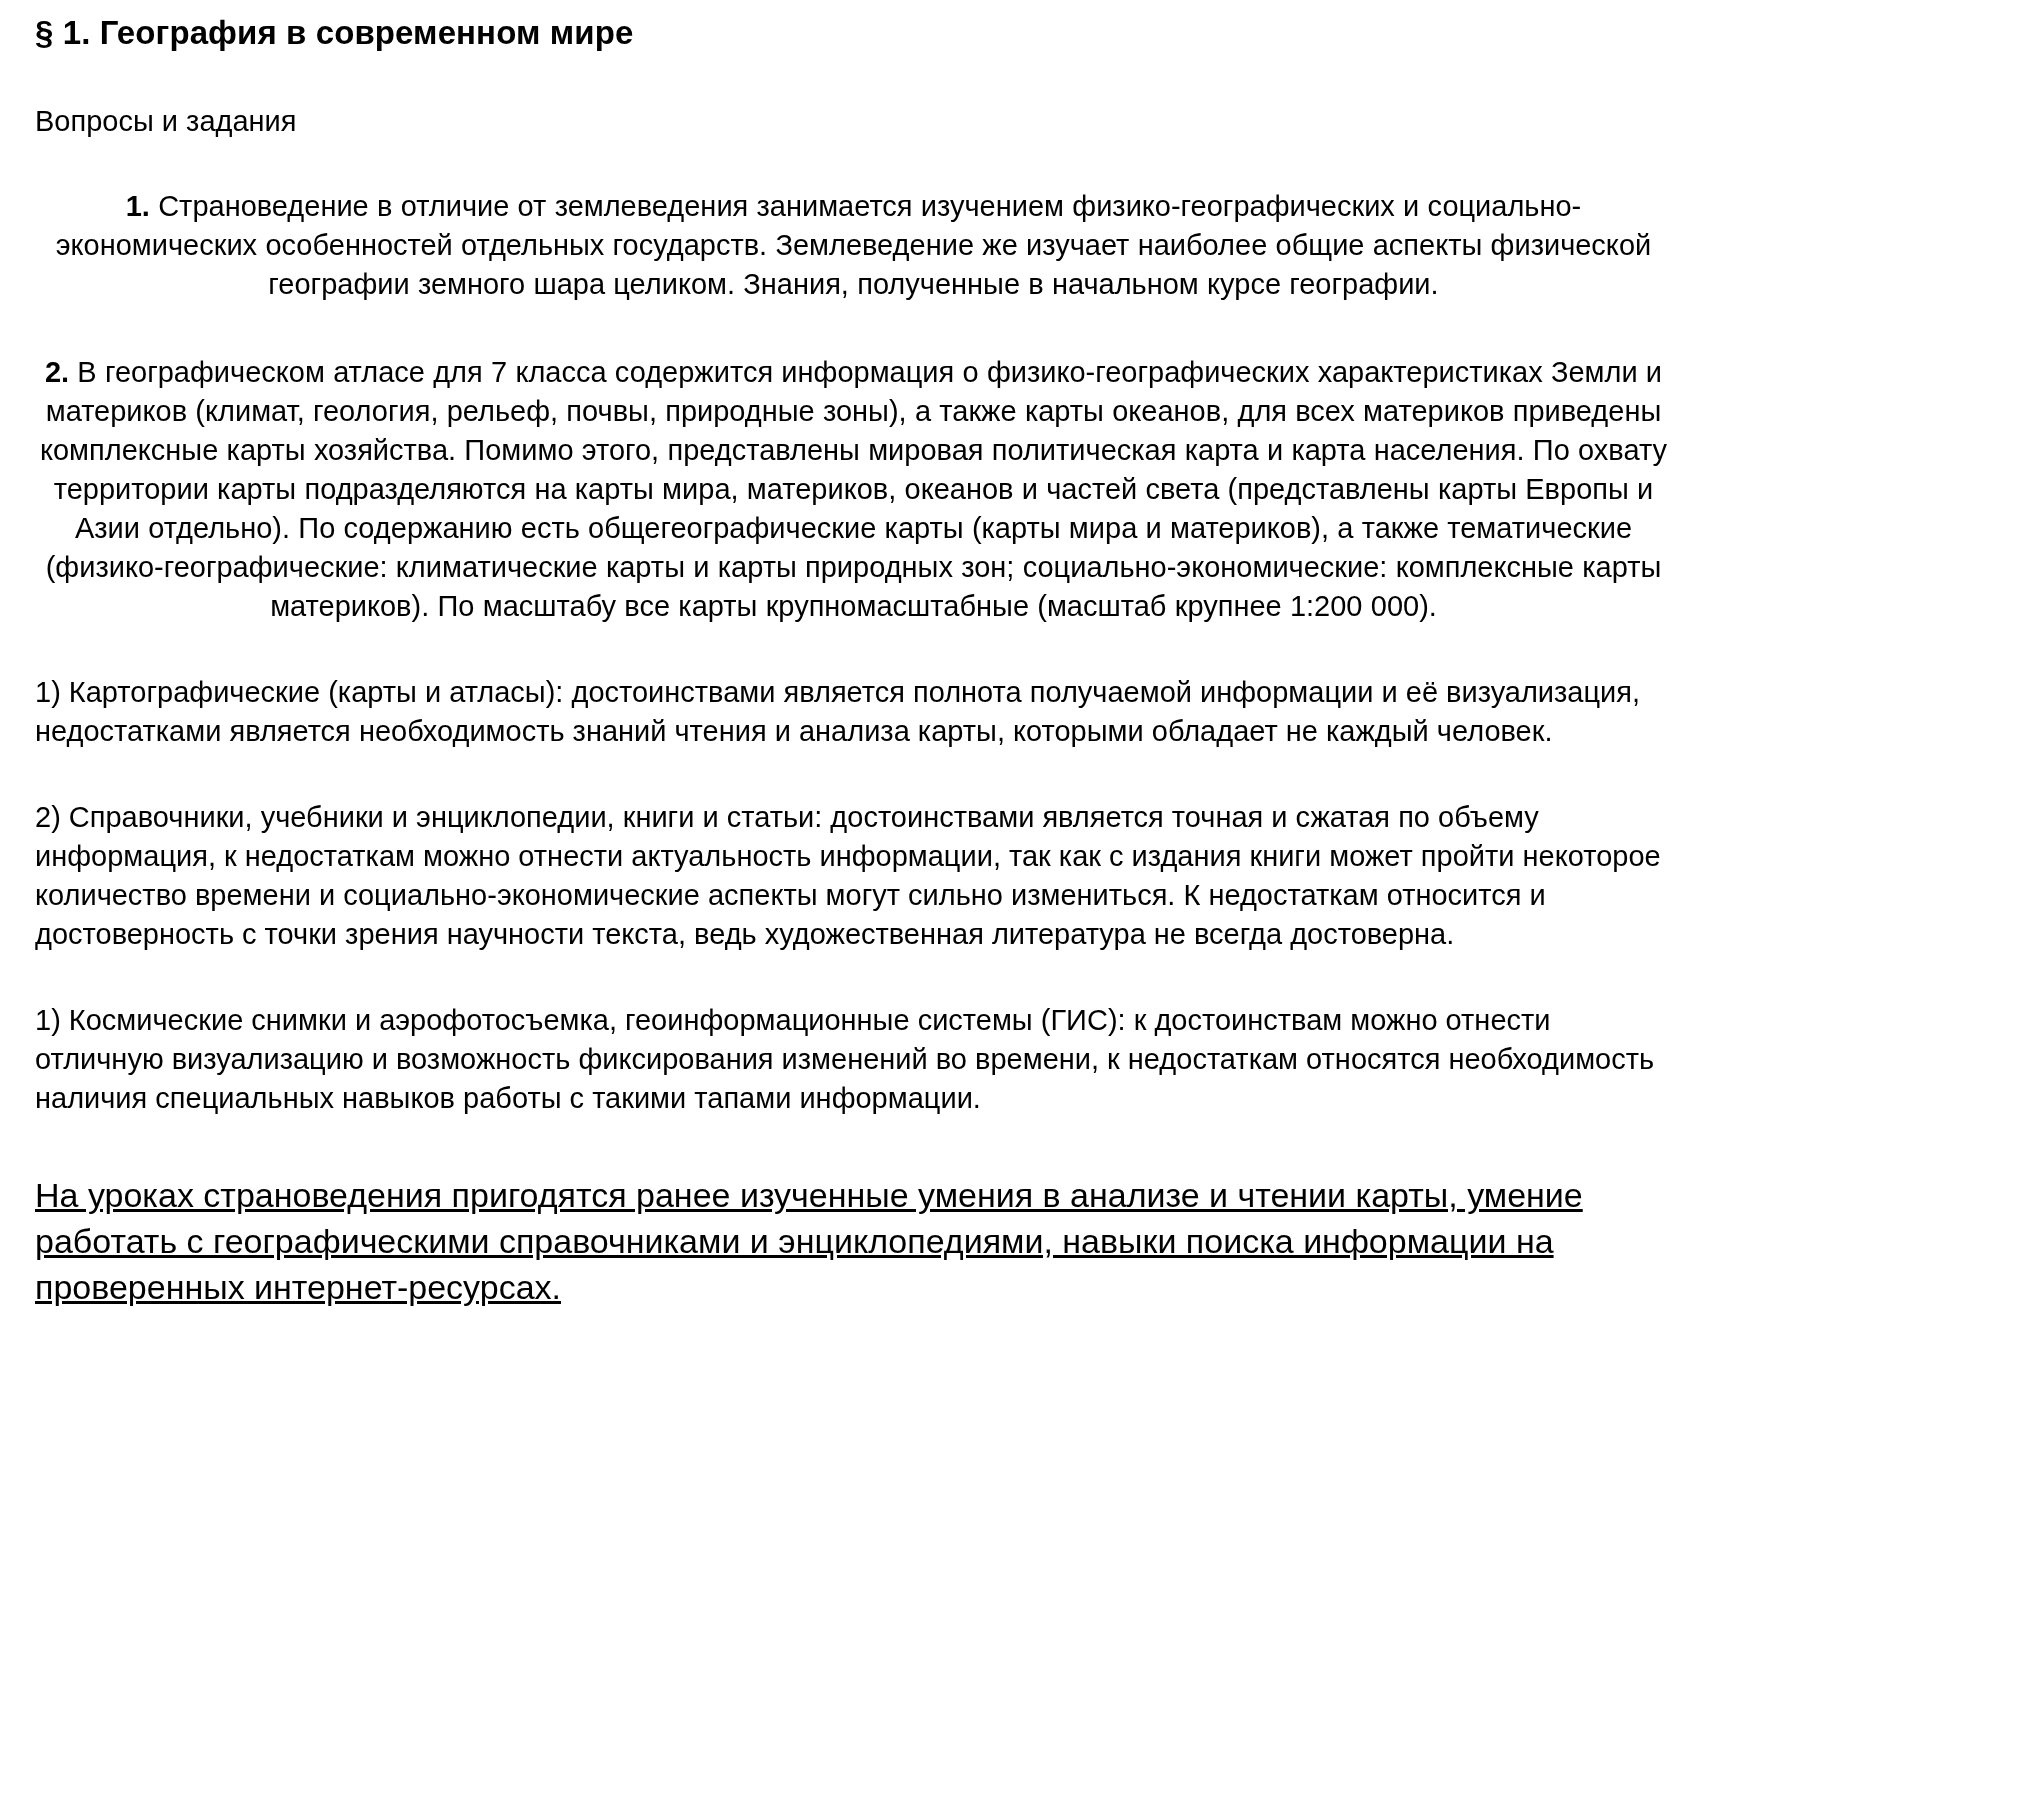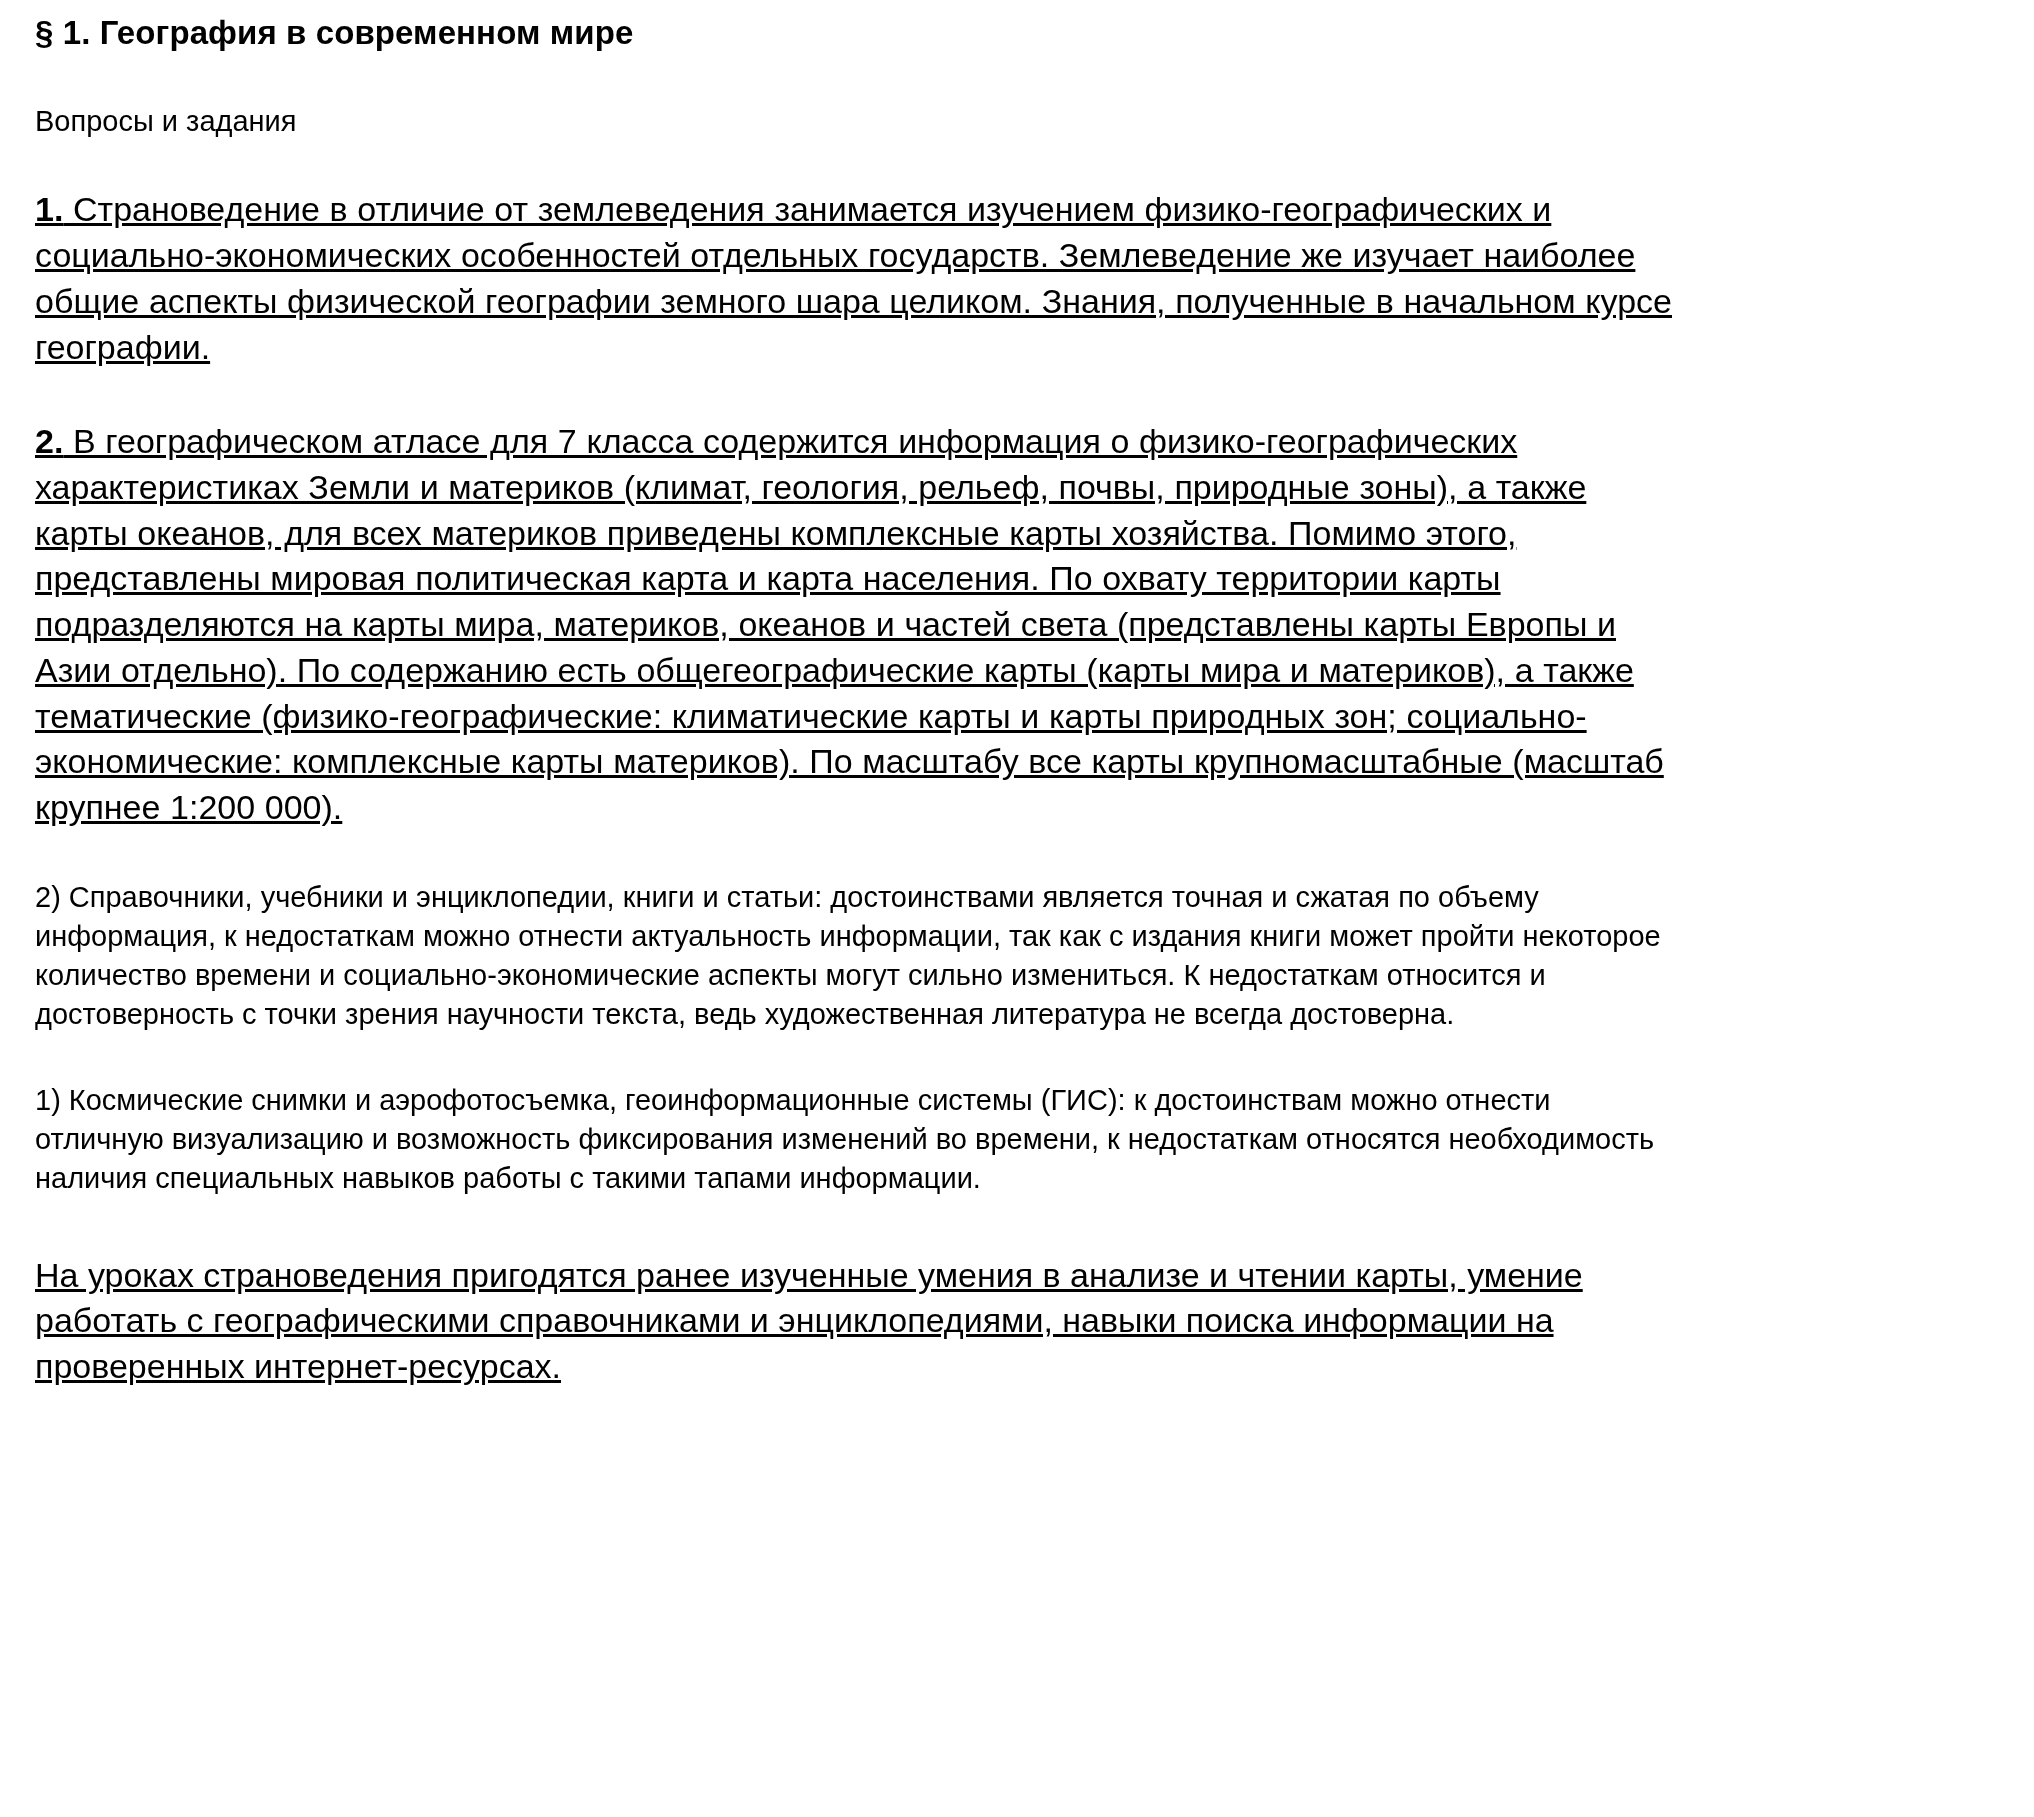--- a/index.html
+++ b/index.html
@@ -27,26 +27,25 @@
     margin: 0 0 0 0;
     letter-spacing: 0.1px;
   }
   .section-label {
     font-size: 29px;
     font-weight: normal;
     line-height: 1.2;
     margin: 51px 0 0 0;
   }
   .para {
-    font-size: 34px;
+    font-size: 29px;
     line-height: 1.345;
     margin: 49px 0 0 0;
-    text-align: left;
+    text-align: center;
     word-spacing: 0.2px;
-    text-decoration: underline;
   }
   .marker {
     font-weight: bold;
   }
   .para-text {
     font-weight: normal;
   }
   .list-item {
     font-size: 29px;
     line-height: 1.345;
@@ -66,20 +65,21 @@
 
   <h1 class="doc-title">§ 1. География в современном мире</h1>
 
   <h2 class="section-label">Вопросы и задания</h2>
 
   <p class="para"><span class="marker">1.</span><span class="para-text"> Страноведение в отличие от землеведения занимается изучением физико-географических и социально-экономических особенностей отдельных государств. Землеведение же изучает наиболее общие аспекты физической географии земного шара целиком. Знания, полученные в начальном курсе географии.</span></p>
 
   <p class="para"><span class="marker">2.</span><span class="para-text"> В географическом атласе для 7 класса содержится информация о физико-географических характеристиках Земли и материков (климат, геология, рельеф, почвы, природные зоны), а также карты океанов, для всех материков приведены комплексные карты хозяйства. Помимо этого, представлены мировая политическая карта и карта населения. По охвату территории карты подразделяются на карты мира, материков, океанов и частей света (представлены карты Европы и Азии отдельно). По содержанию есть общегеографические карты (карты мира и материков), а также тематические (физико-географические: климатические карты и карты природных зон; социально-экономические: комплексные карты материков). По масштабу все карты крупномасштабные (масштаб крупнее 1:200 000).</span></p>
 
 
+  <p class="list-item">1) Картографические (карты и атласы): достоинствами является полнота получаемой информации и её визуализация, недостатками является необходимость знаний чтения и анализа карты, которыми обладает не каждый человек.</p>
 
   <p class="list-item">2) Справочники, учебники и энциклопедии, книги и статьи: достоинствами является точная и сжатая по объему информация, к недостаткам можно отнести актуальность информации, так как с издания книги может пройти некоторое количество времени и социально-экономические аспекты могут сильно измениться. К недостаткам относится и достоверность с точки зрения научности текста, ведь художественная литература не всегда достоверна.</p>
 
 
   <p class="list-item">1) Космические снимки и аэрофотосъемка, геоинформационные системы (ГИС): к достоинствам можно отнести отличную визуализацию и возможность фиксирования изменений во времени, к недостаткам относятся необходимость наличия специальных навыков работы с такими тапами информации.</p>
 
   <p class="final-para">На уроках страноведения пригодятся ранее изученные умения в анализе и чтении карты, умение работать с географическими справочниками и энциклопедиями, навыки поиска информации на проверенных интернет-ресурсах.</p>
 
 </div>
 

